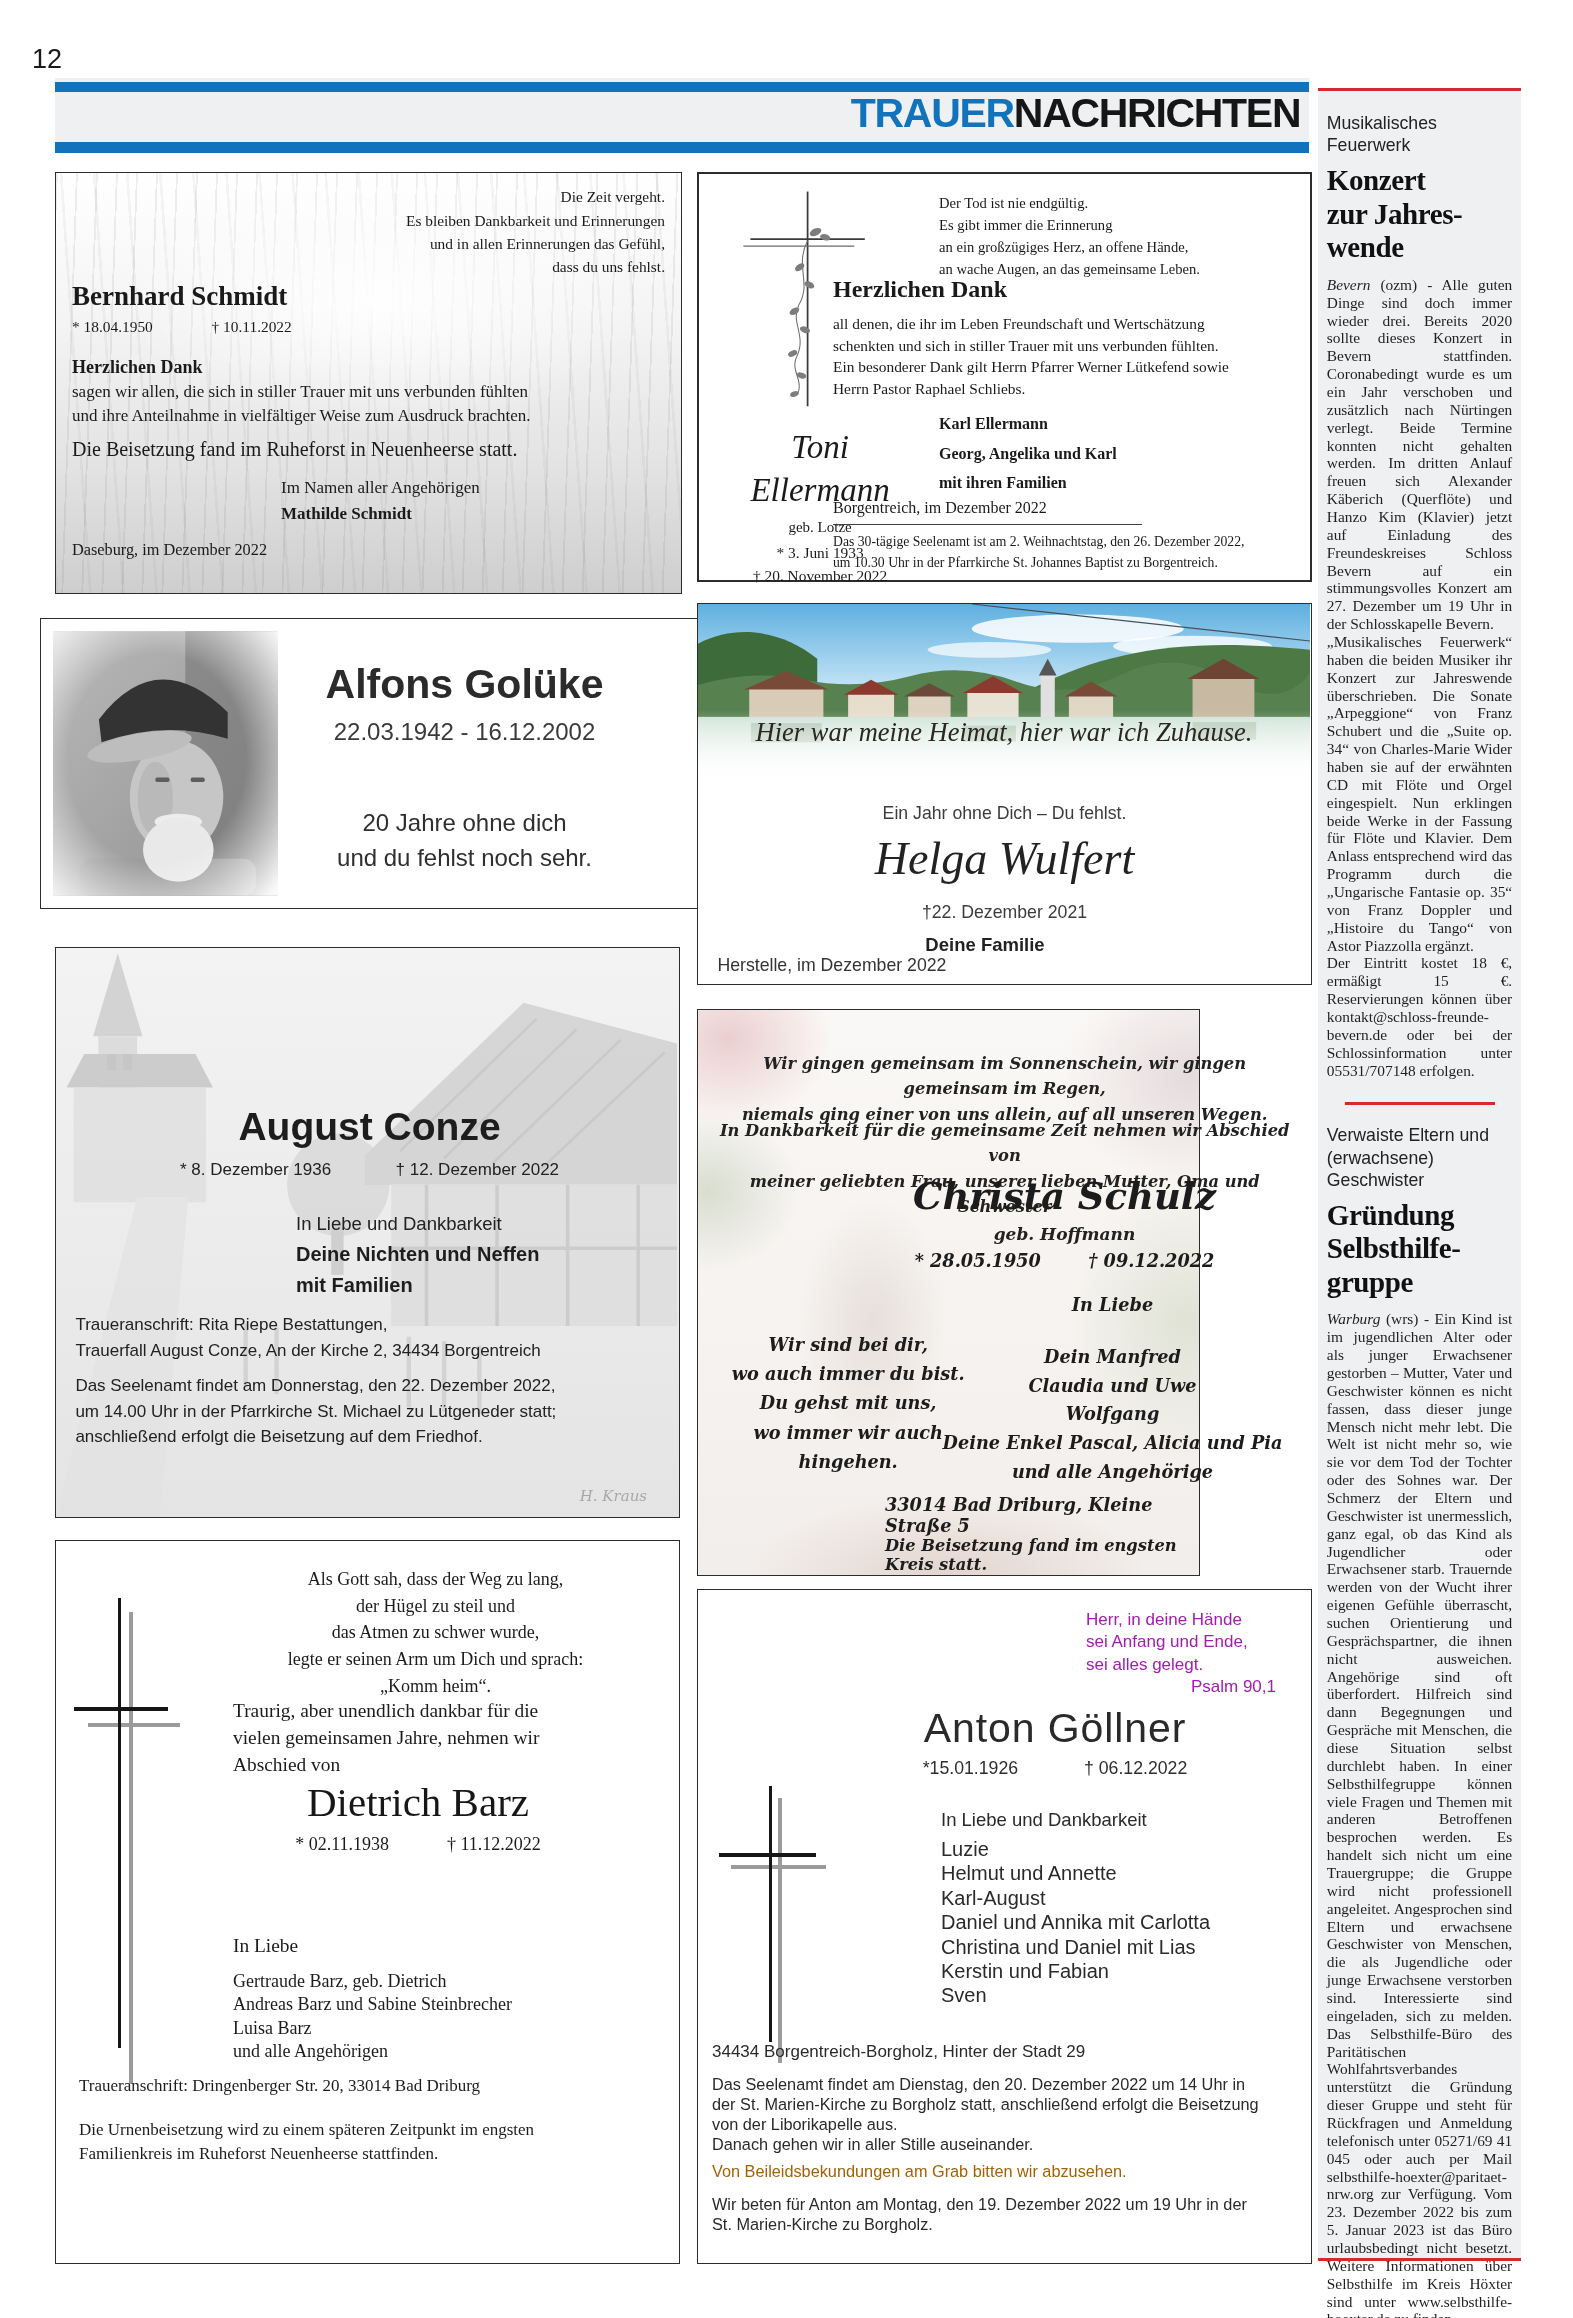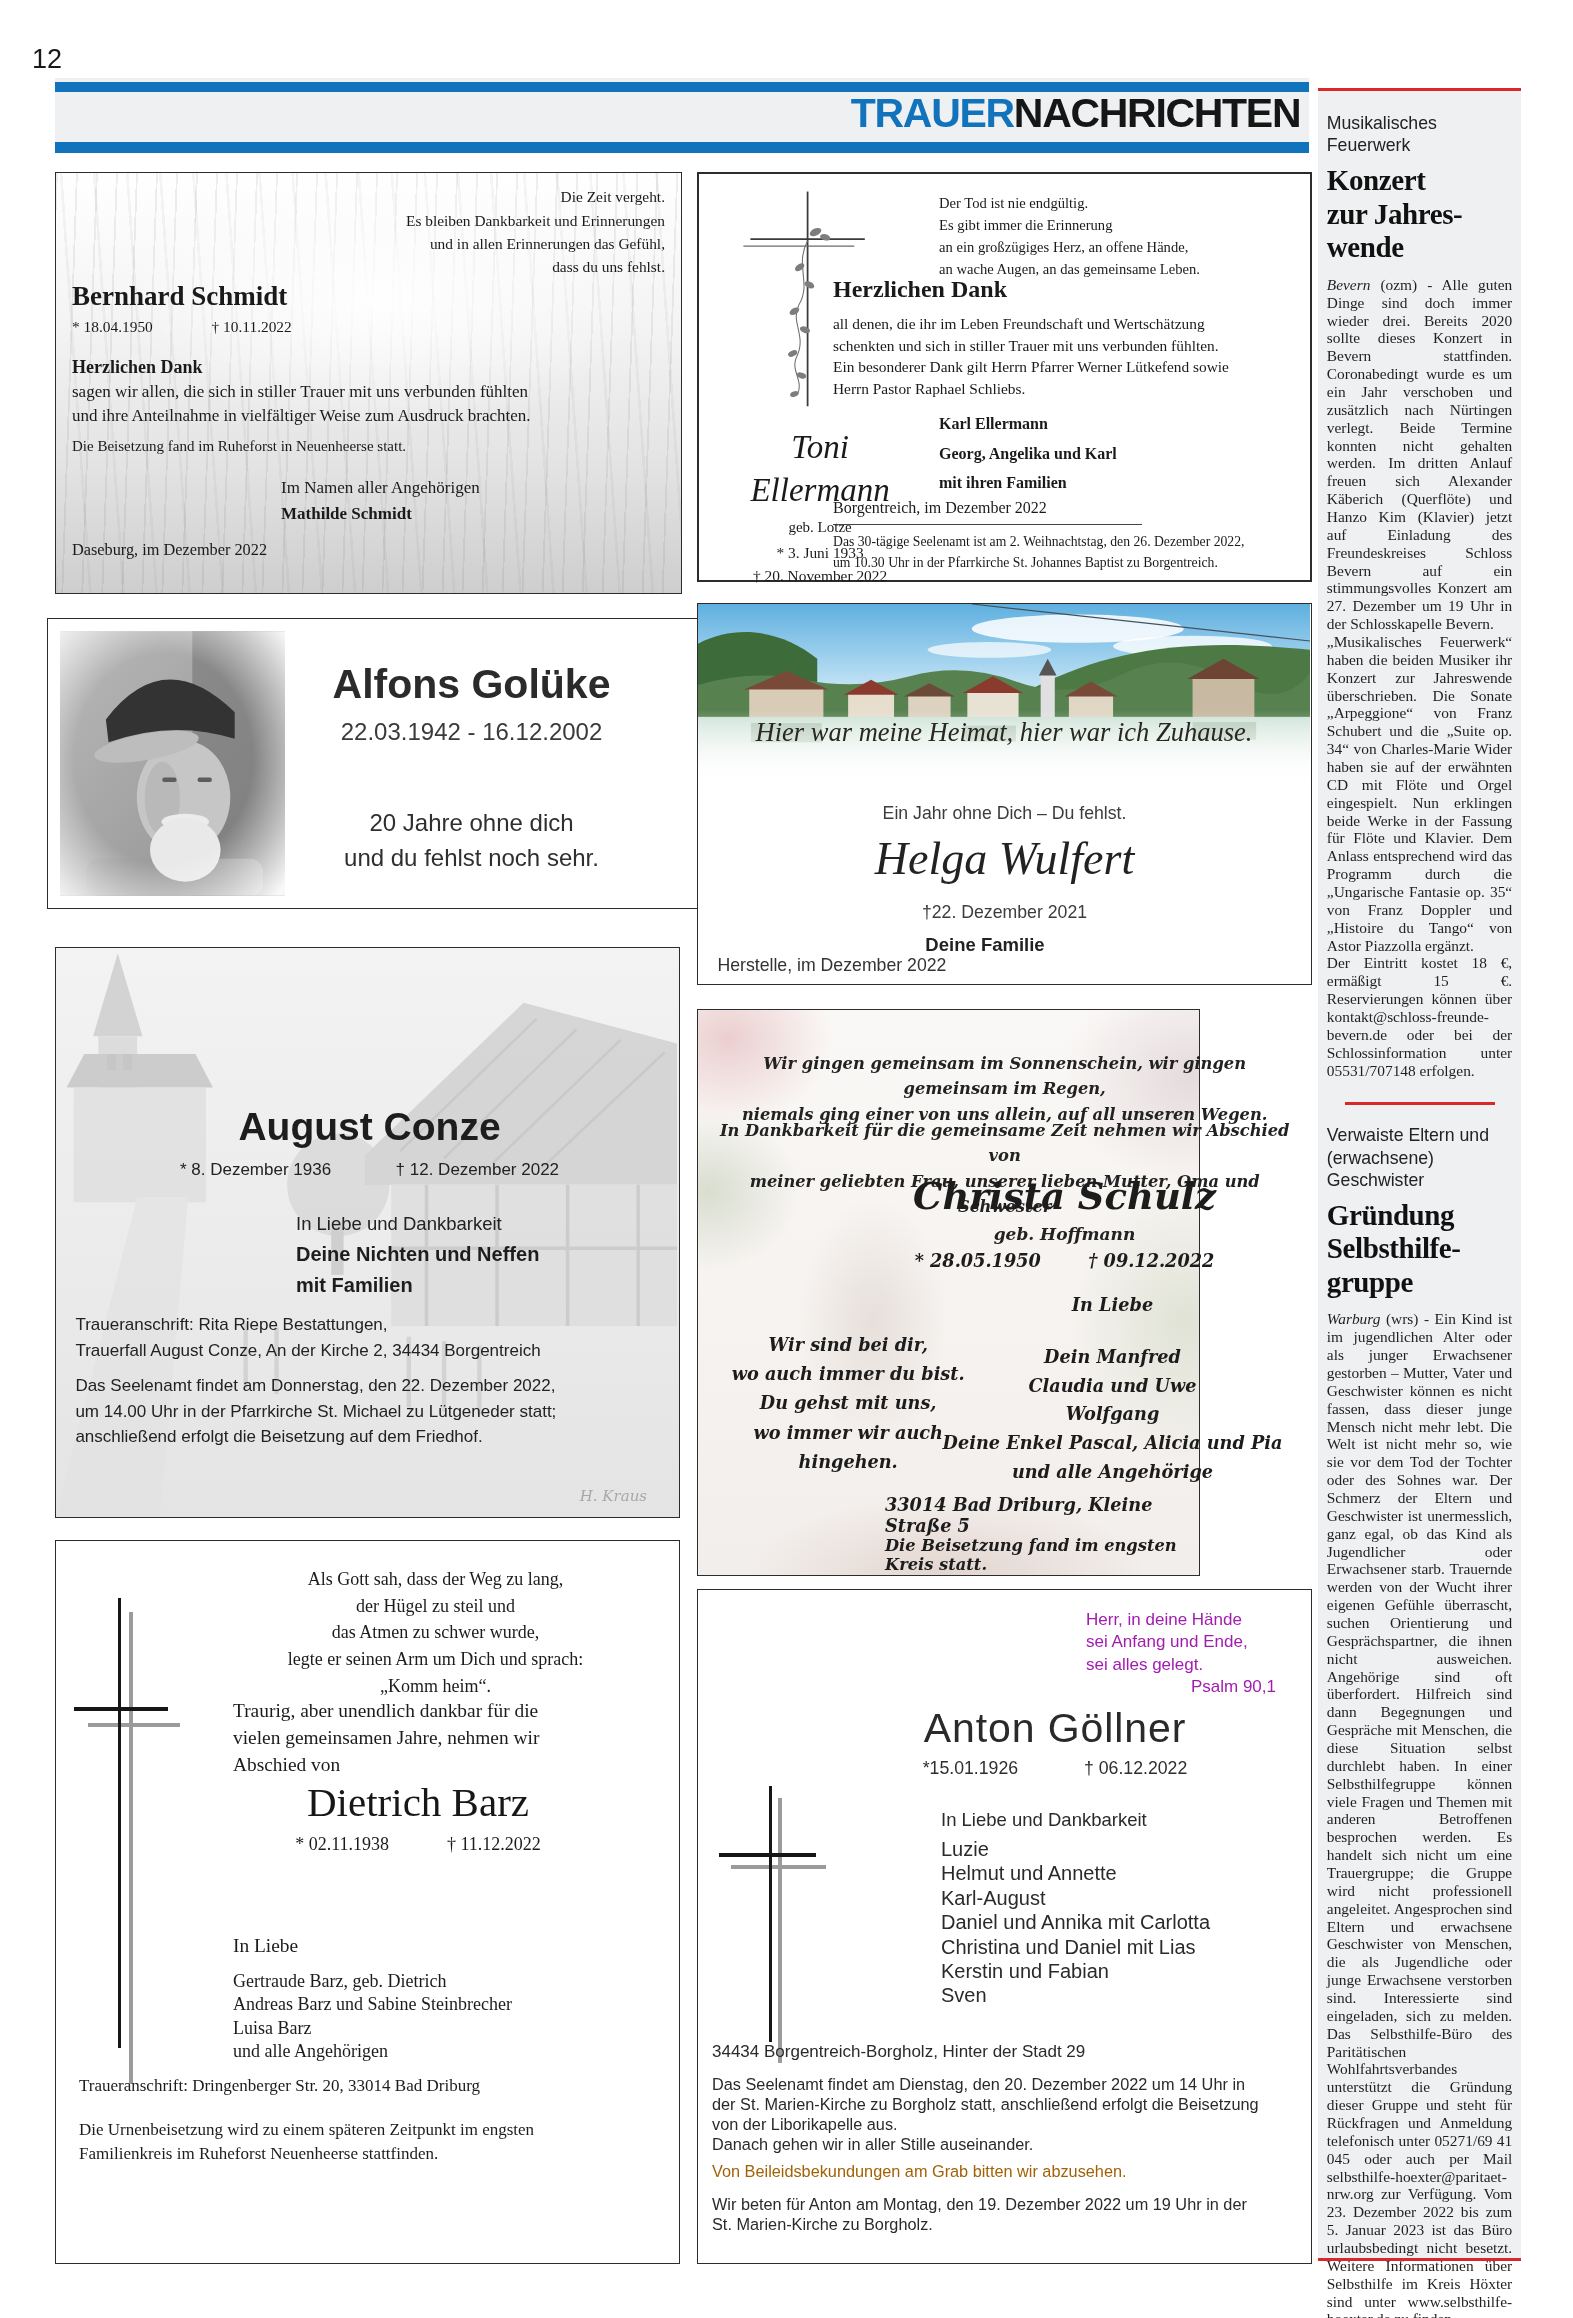--- a/index.html
+++ b/index.html
@@ -91,21 +91,21 @@
 dass du uns fehlst.</div>
     <div class="abs serif b" style="left:16px;top:108px;font-size:27px;">Bernhard Schmidt</div>
     <div class="abs serif" style="left:16px;top:145px;font-size:15.4px;">
       <span>* 18.04.1950</span>
       <span style="display:inline-block;width:51px;"></span>
       <span>† 10.11.2022</span>
     </div>
     <div class="abs serif b" style="left:16px;top:184px;font-size:18px;">Herzlichen Dank</div>
     <div class="abs serif ml" style="left:16px;top:207px;font-size:17px;line-height:1.42;">sagen wir allen, die sich in stiller Trauer mit uns verbunden fühlten
 und ihre Anteilnahme in vielfältiger Weise zum Ausdruck brachten.</div>
-    <div class="abs serif" style="left:16px;top:265px;font-size:15px;font-family:Liberation Serif, serif;">Die Beisetzung fand im Ruheforst in Neuenheerse statt.</div>
+    <div class="abs serif" style="left:16px;top:265px;font-size:20px;font-family:Liberation Serif, serif;">Die Beisetzung fand im Ruheforst in Neuenheerse statt.</div>
     <div class="abs serif" style="left:225px;top:302px;font-size:17px;line-height:1.5;">
       <div>Im Namen aller Angehörigen</div>
       <div class="b">Mathilde Schmidt</div>
     </div>
     <div class="abs serif" style="left:16px;top:367px;font-size:16.3px;">Daseburg, im Dezember 2022</div>
   </div>
 
   <div class="notice" style="left:697px;top:172px;width:615px;height:410px;border-width:2.2px;">
 
     <div class="abs" style="left:25px;top:12.4px;width:154px;height:225px;">
@@ -149,21 +149,21 @@
         <div>* 3. Juni 1933</div>
         <div>† 20. November 2022</div>
       </div>
     </div>
     <div class="abs serif" style="left:134px;top:325px;font-size:16px;">Borgentreich, im Dezember 2022</div>
     <div class="abs" style="left:134px;top:350px;width:309px;height:1.3px;background:#444;"></div>
     <div class="abs serif ml" style="left:134px;top:358px;font-size:13.7px;line-height:1.5;">Das 30-tägige Seelenamt ist am 2. Weihnachtstag, den 26. Dezember 2022,
 um 10.30 Uhr in der Pfarrkirche St. Johannes Baptist zu Borgentreich.</div>
   </div>
 
-  <div class="notice" style="left:47px;top:618px;width:688px;height:291px;">
+  <div class="notice" style="left:40px;top:618px;width:688px;height:291px;">
     <div class="abs" style="left:12.4px;top:11.5px;width:225px;height:265px;">
       <svg width="225" height="265" viewBox="0 0 255 300">
         <defs>
           <linearGradient id="gbg" x1="0" y1="0" x2="1" y2="1">
             <stop offset="0" stop-color="#b9b9b9"></stop>
               <stop offset="1" stop-color="#8f8f8f"></stop>
           </linearGradient>
           <radialGradient id="vg" cx="0.46" cy="0.48" r="0.72">
             <stop offset="0.55" stop-color="#ffffff" stop-opacity="0"></stop>
             <stop offset="1" stop-color="#ffffff" stop-opacity="0.95"></stop>

